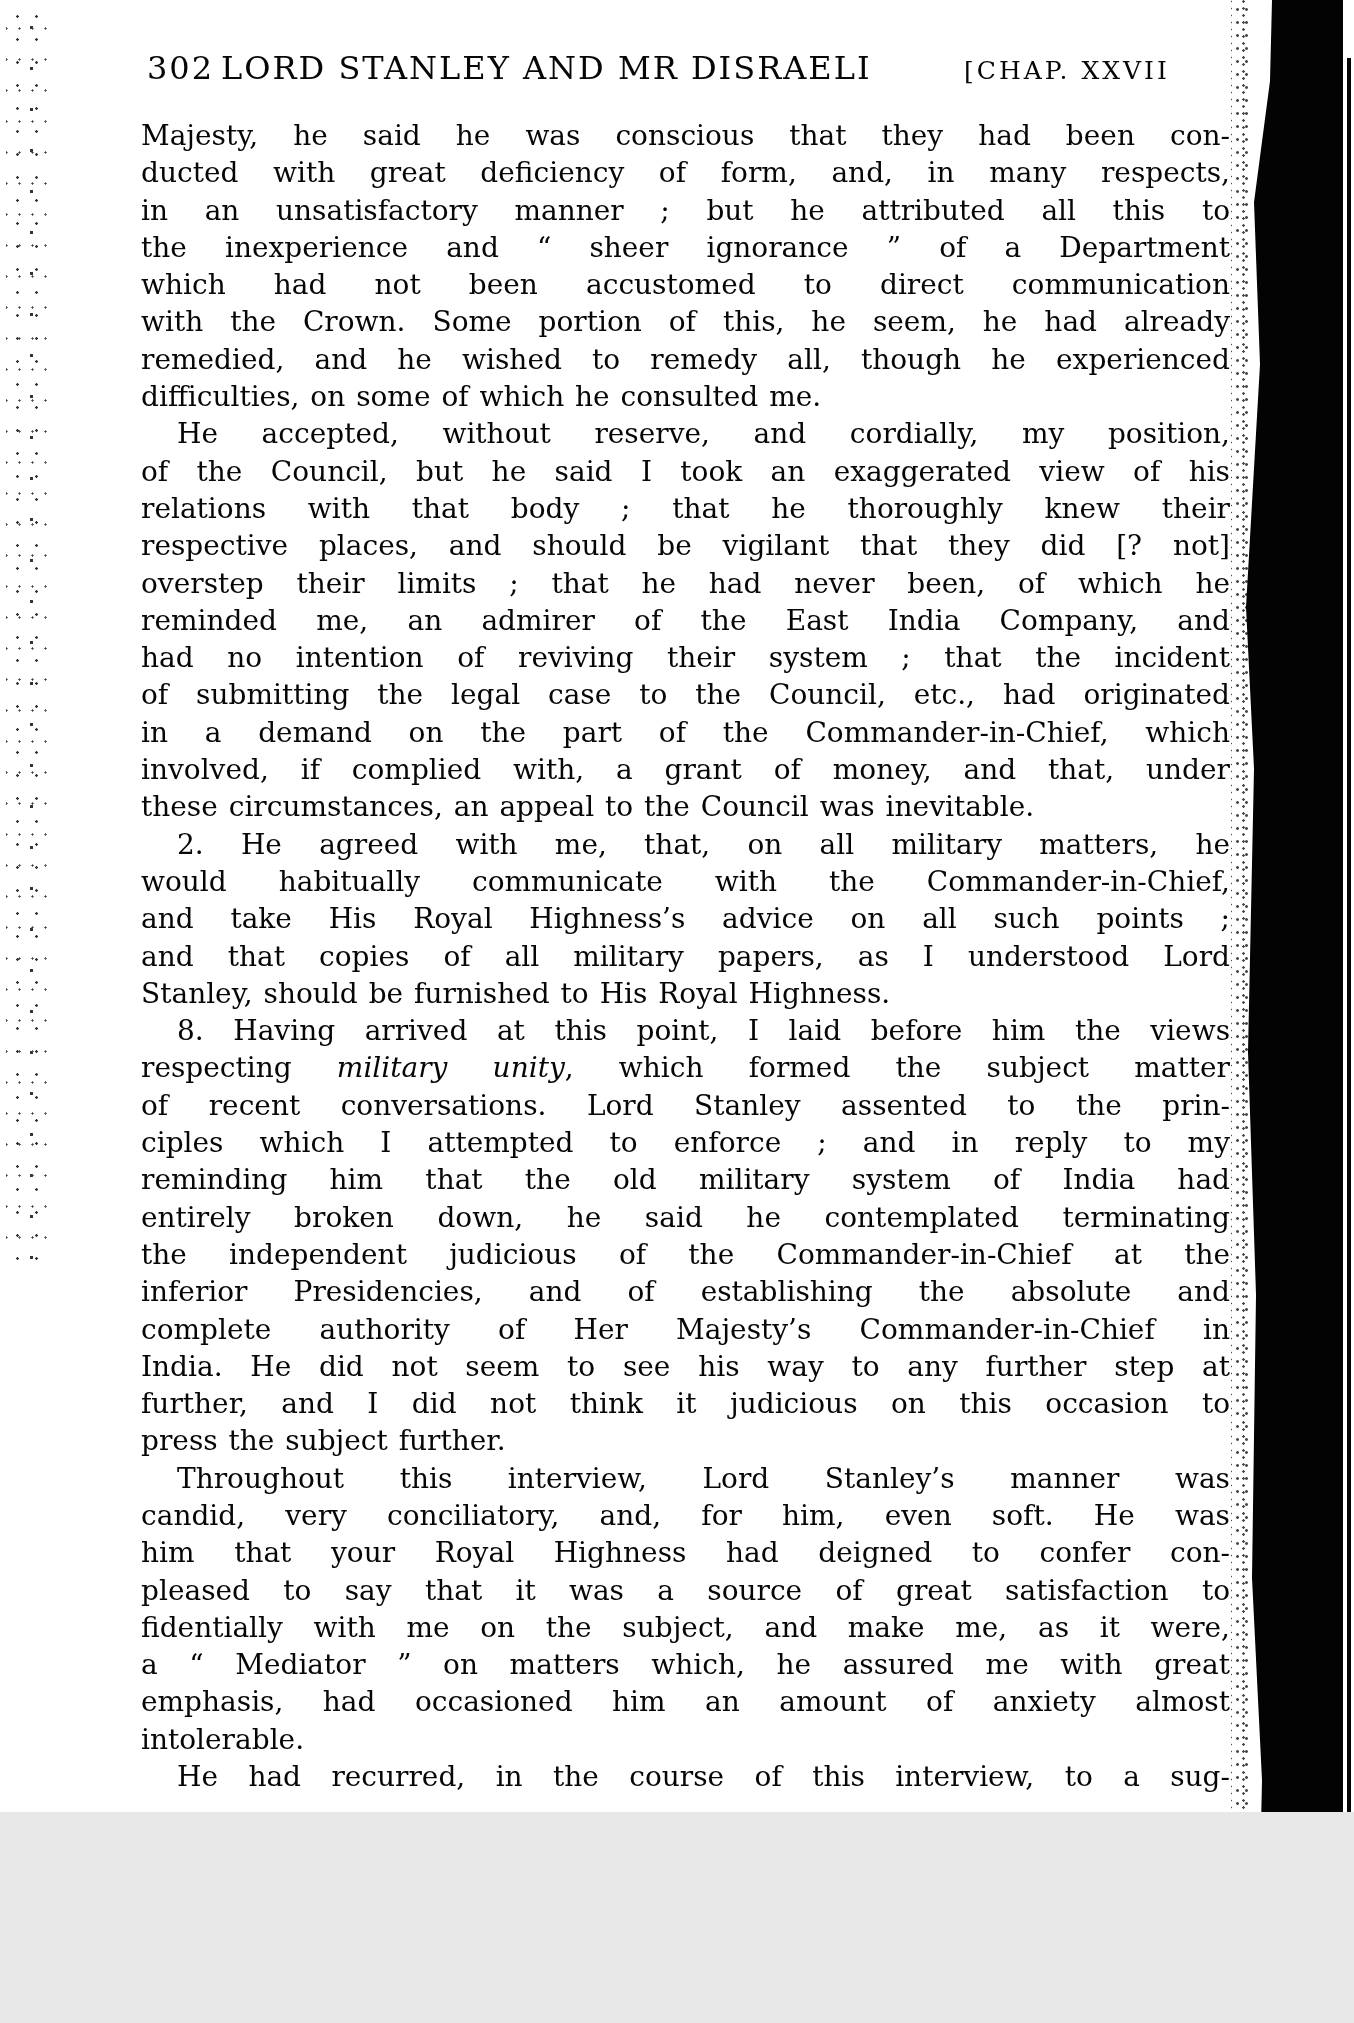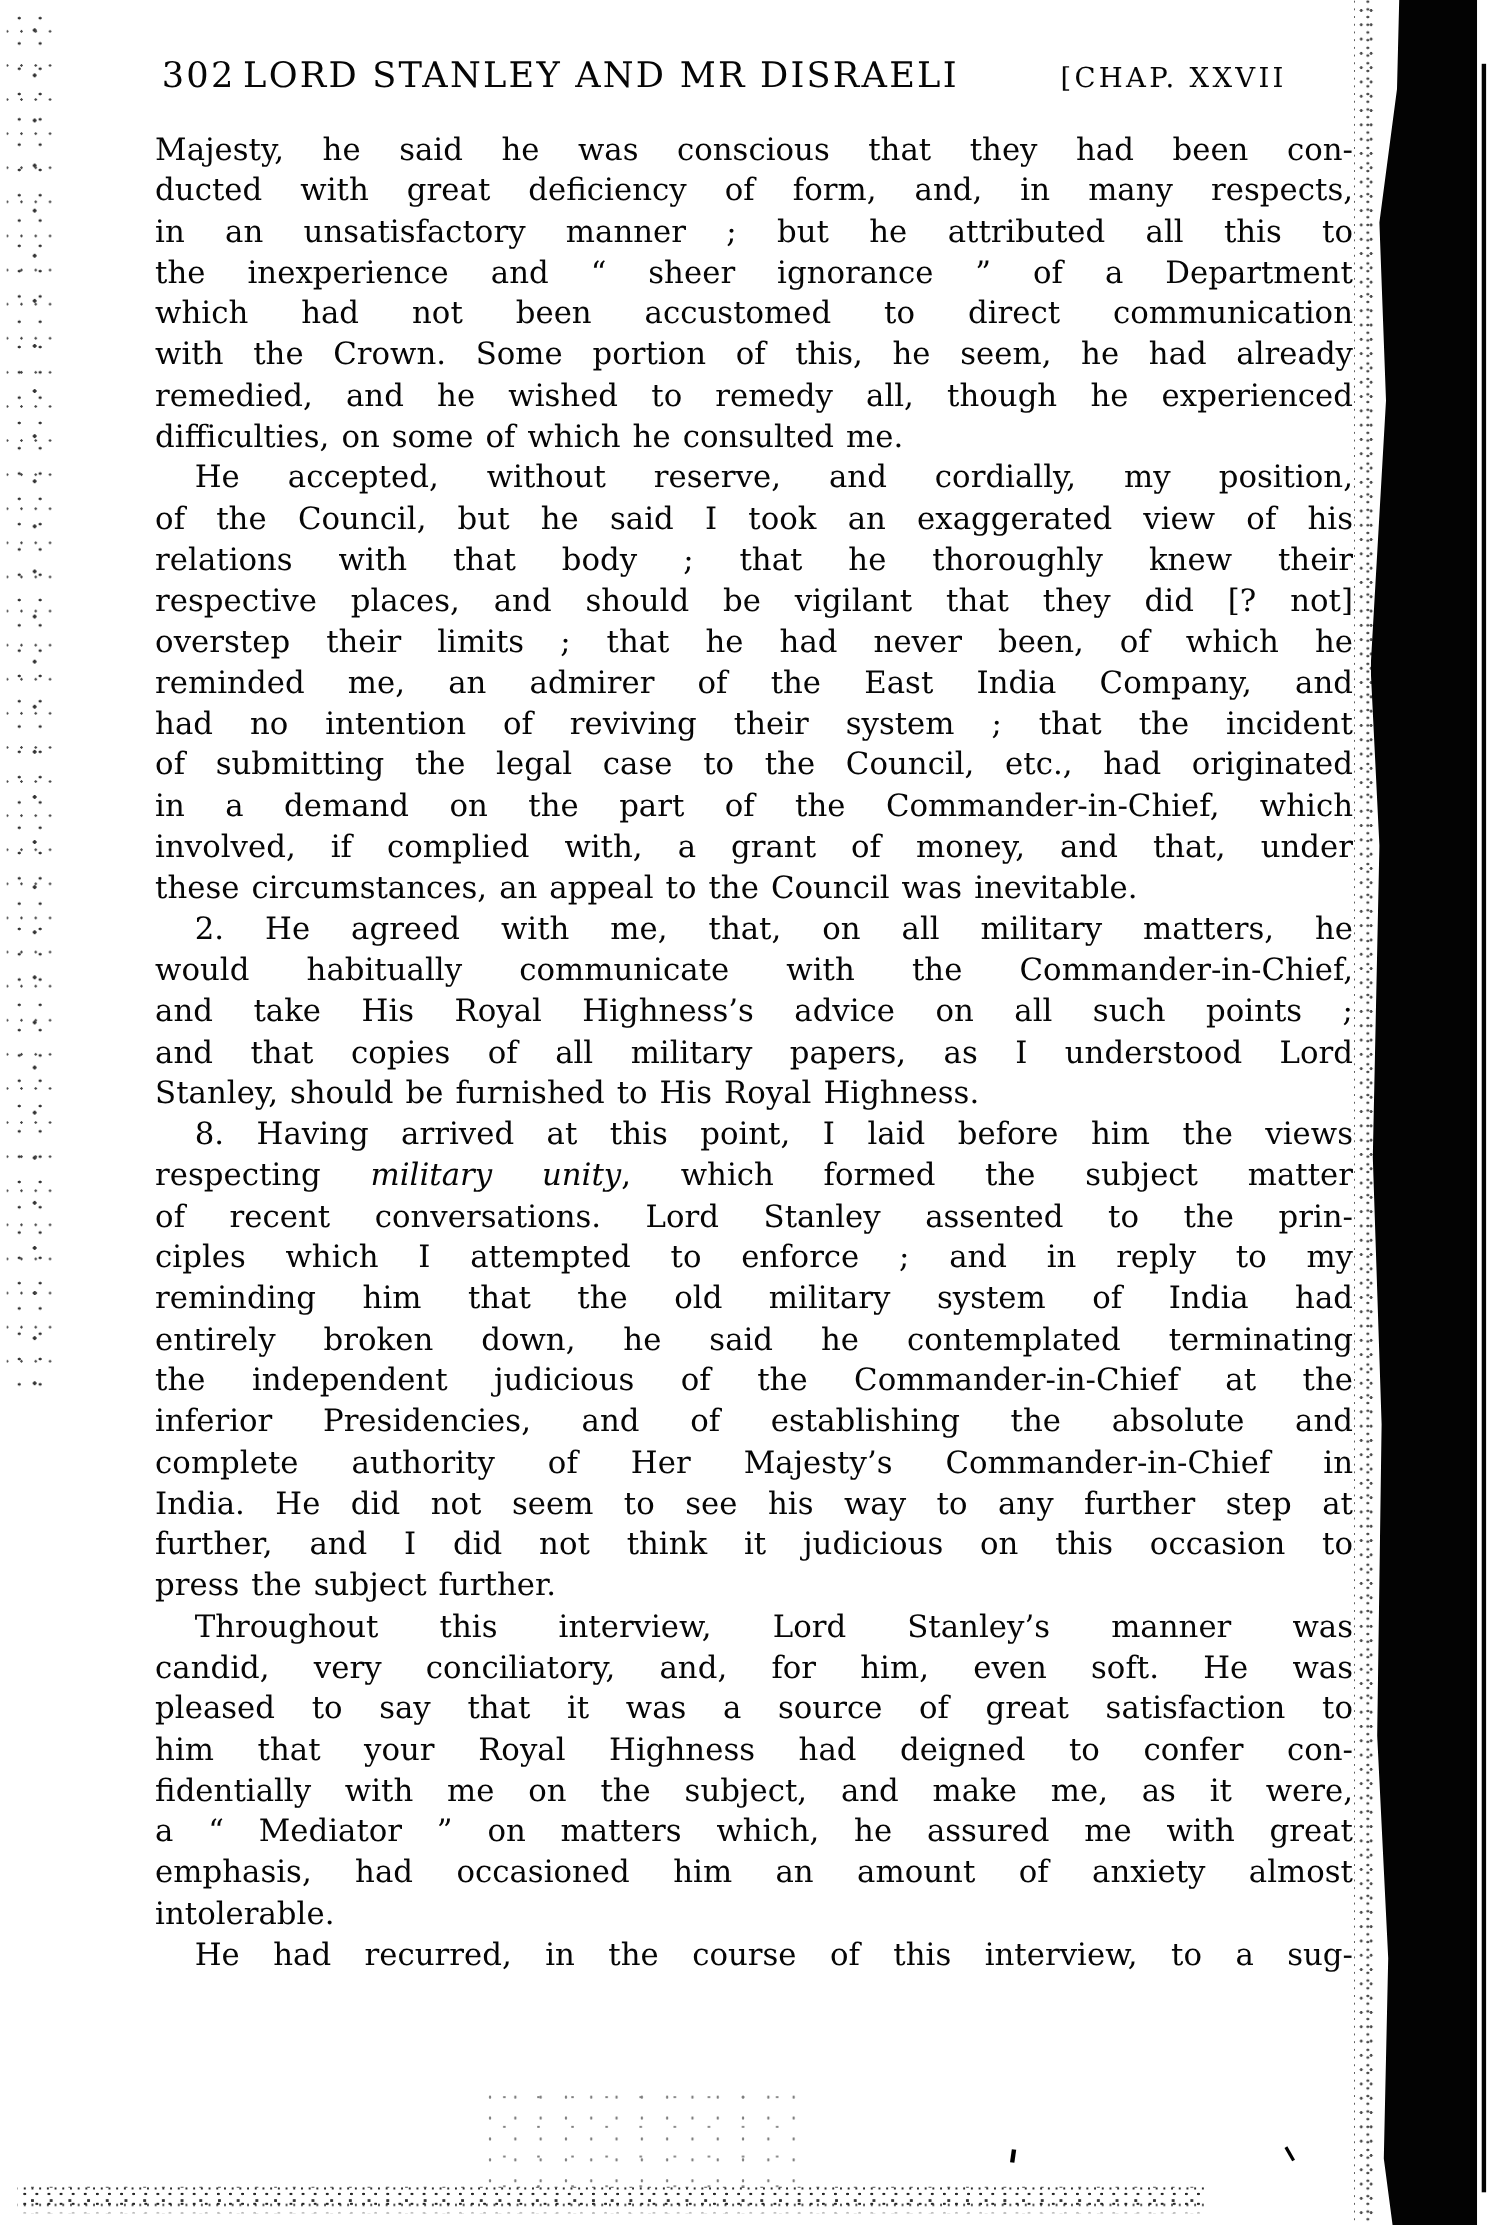--- a/index.html
+++ b/index.html
@@ -1,19 +1,19 @@
 <!DOCTYPE html>
 <html><head>
 <meta charset="utf-8">
 <style>
   html, body { margin: 0; padding: 0; background: #e8e8e8; }
   .scan {
     position: relative;
     width: 1354px;
-    height: 2023px;
+    height: 1812px;
     background: #ffffff;
     overflow: hidden;
     font-family: "DejaVu Serif", serif;
     color: #060606;
     text-decoration: underline;
   }
 
   
   .header-row { position: absolute; top: 48px; left: 0; width: 1354px; height: 42px; }
   .page-num  { position: absolute; left: 147px; top: 0; font-size: 32px; letter-spacing: 2px; line-height: 40px; }
@@ -133,22 +133,22 @@
       <div class="line">reminding him that the old military system of India had</div>
       <div class="line">entirely broken down, he said he contemplated terminating</div>
       <div class="line">the independent judicious of the Commander-in-Chief at the</div>
       <div class="line">inferior Presidencies, and of establishing the absolute and</div>
       <div class="line">complete authority of Her Majesty’s Commander-in-Chief in</div>
       <div class="line">India. He did not seem to see his way to any further step at</div>
       <div class="line">further, and I did not think it judicious on this occasion to</div>
       <div class="line lastline">press the subject further.</div>
       <div class="line indent">Throughout this interview, Lord Stanley’s manner was</div>
       <div class="line">candid, very conciliatory, and, for him, even soft. He was</div>
+      <div class="line">him that your Royal Highness had deigned to confer con-</div>
       <div class="line">pleased to say that it was a source of great satisfaction to</div>
-      <div class="line">him that your Royal Highness had deigned to confer con-</div>
       <div class="line">fidentially with me on the subject, and make me, as it were,</div>
       <div class="line">a “ Mediator ” on matters which, he assured me with great</div>
       <div class="line">emphasis, had occasioned him an amount of anxiety almost</div>
       <div class="line lastline">intolerable.</div>
       <div class="line indent">He had recurred, in the course of this interview, to a sug-</div>
     </div>
 
   <div class="left-noise"></div>
   <div class="bottom-cluster"></div>
   <div class="bottom-noise"></div>

